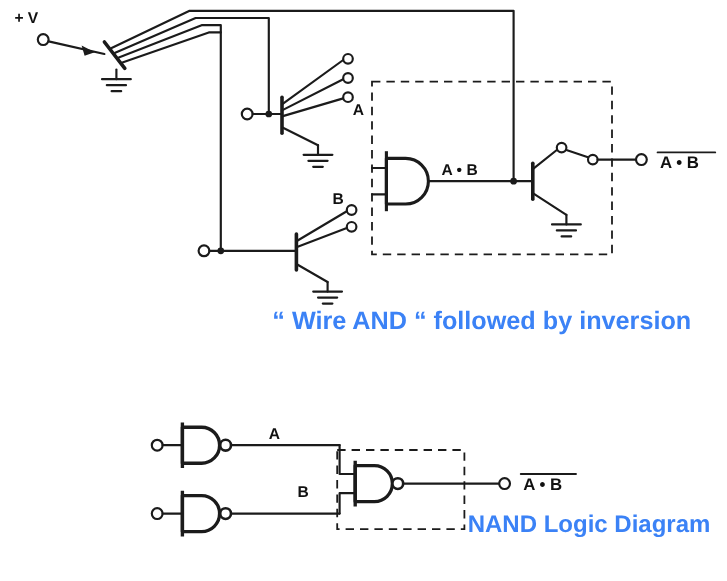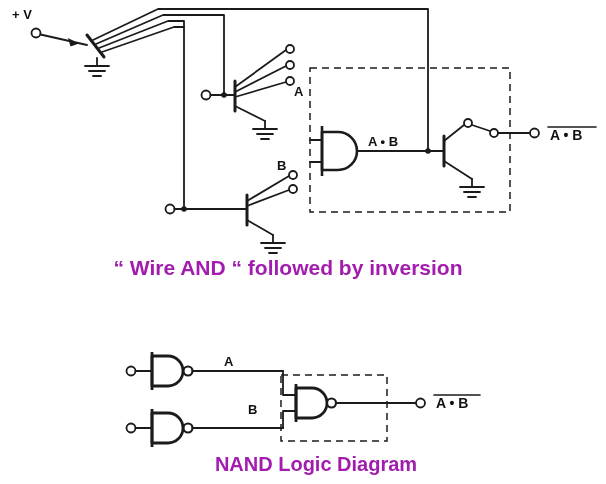--- a/index.html
+++ b/index.html
@@ -12,24 +12,24 @@
   .bar{stroke:#1b1b1b;stroke-width:3;fill:none;stroke-linecap:round;}
   .thin{stroke-width:1.6;}
   .terminal{fill:#ffffff;stroke:#1b1b1b;stroke-width:1.8;}
   .dot{fill:#1b1b1b;stroke:none;}
   .gate{fill:none;stroke:#1b1b1b;stroke-width:2.6;stroke-linejoin:round;}
   .gate-b{fill:none;stroke:#1b1b1b;stroke-width:2.8;stroke-linejoin:round;}
   .bubble{fill:#ffffff;stroke:#1b1b1b;stroke-width:2.2;}
   .dashed{fill:none;stroke:#1b1b1b;stroke-width:1.5;stroke-dasharray:7 5;}
   .lbl{font:700 13px "Liberation Sans",sans-serif;fill:#111111;}
   .out-lbl{font:700 14px "Liberation Sans",sans-serif;fill:#111111;}
-  .caption{position:absolute;left:0;width:592px;text-align:center;box-sizing:border-box;
-           color:#a21caf;}
+  .caption{position:absolute;left:0;width:592px;text-align:right;box-sizing:border-box;
+           color:#3b82f6;}
   .caption-top{top:256px;padding-right:16px;font:700 21px "Liberation Sans",sans-serif;}
-  .caption-bottom{top:453px;padding-left:40px;font:700 20px "Liberation Sans",sans-serif;}
+  .caption-bottom{top:426px;padding-left:40px;font:700 20px "Liberation Sans",sans-serif;}
 </style>
 </head>
 <body>
 
 <div class="stage">
 
   <svg class="svg-top" width="606" height="256" viewBox="0 0 606 256">
     <defs>
       <g id="gnd">
         <line x1="0" y1="0" x2="0" y2="8"></line>

